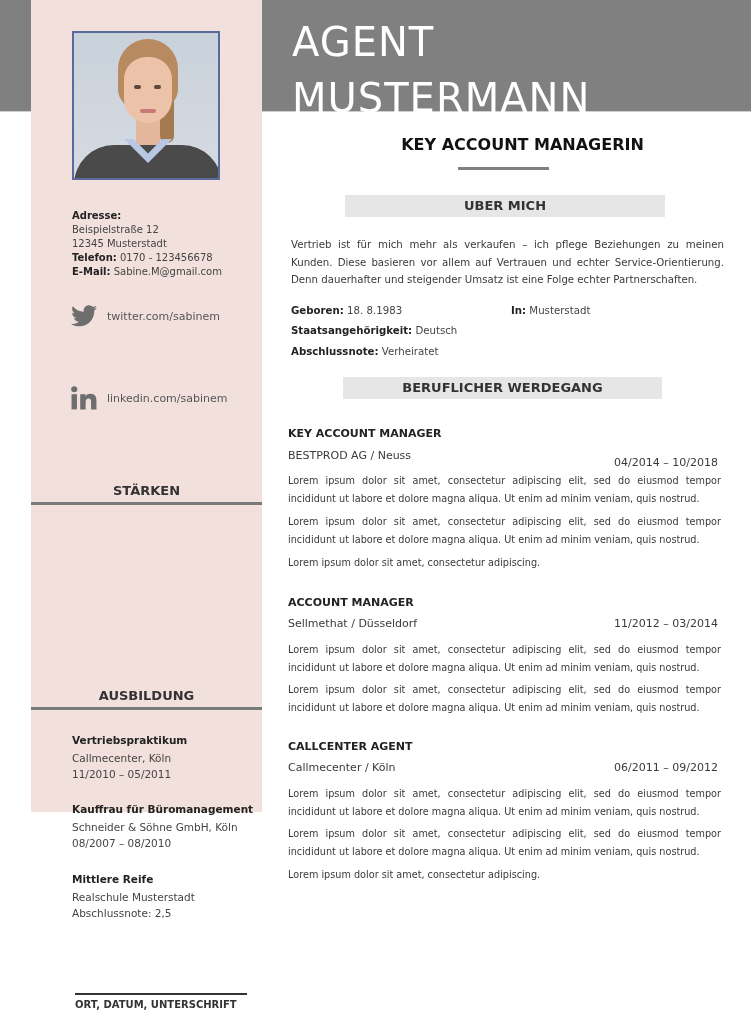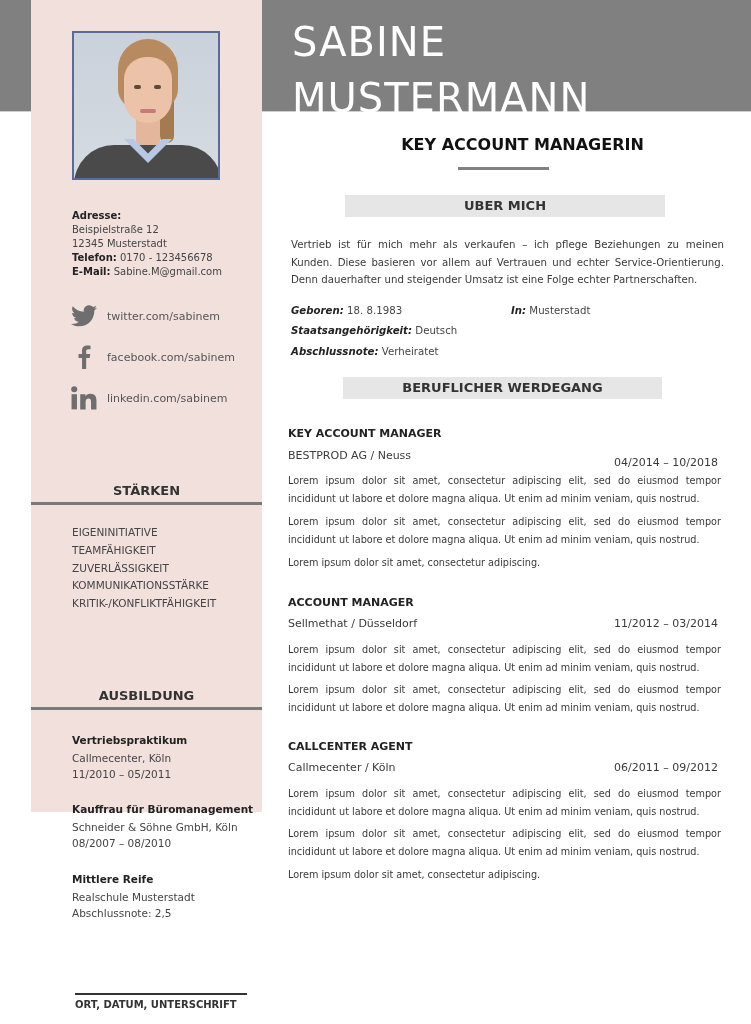--- a/index.html
+++ b/index.html
@@ -41,21 +41,21 @@
   .sig-text { position: absolute; left: 44px; top: 999px; font-family: "DejaVu Sans", sans-serif; font-weight: bold; font-size: 10px; color: #333; }
 
   .job-title { position: absolute; left: 262px; top: 135px; width: 489px; text-align: center; font-family: "DejaVu Sans", sans-serif; font-weight: bold; font-size: 16px; color: #111; margin-left: 16px; }
   .job-rule { position: absolute; left: 458px; top: 167px; width: 91px; height: 3px; background: #808080; }
 
   .section-bar { position: absolute; height: 22px; background: #e6e6e6; text-align: center; font-family: "DejaVu Sans", sans-serif; font-weight: bold; font-size: 13px; line-height: 22px; color: #333; }
 
   .about { position: absolute; left: 291px; top: 236px; width: 433px; font-family: "DejaVu Sans", sans-serif; font-size: 10.2px; line-height: 17.5px; color: #3a3a3a; text-align: justify; }
 
   .facts { position: absolute; font-family: "DejaVu Sans", sans-serif; font-size: 10.2px; color: #444; white-space: nowrap; }
-  .facts b { color: #222; font-style: italic; }
+  .facts b { color: #222; }
 
   .exp-title { position: absolute; left: 288px; font-family: "DejaVu Sans", sans-serif; font-weight: bold; font-size: 11px; color: #222; }
   .exp-company { position: absolute; left: 288px; font-family: "DejaVu Sans", sans-serif; font-size: 11px; color: #3a3a3a; }
   .exp-dates { position: absolute; right: 33px; font-family: "DejaVu Sans", sans-serif; font-size: 11px; color: #3a3a3a; }
   .exp-para { position: absolute; left: 288px; width: 433px; font-family: "DejaVu Sans", sans-serif; font-size: 9.7px; line-height: 17.5px; color: #3a3a3a; text-align: justify; text-align-last: left; }
 </style>
 </head>
 <body>
 
 <div class="header-band"></div>
@@ -82,48 +82,33 @@
   </div>
 
   <div class="social" style="top:303px">
     <span class="ico">
       <svg width="26" height="22" viewBox="0 0 24 20">
           <path fill="#6e6e6e" d="M24 2.4c-.9.4-1.8.7-2.8.8 1-.6 1.8-1.6 2.2-2.7-1 .6-2 1-3.1 1.2C19.3.7 18 0 16.6 0c-2.7 0-4.9 2.2-4.9 4.9 0 .4 0 .8.1 1.1C7.7 5.8 4.1 3.9 1.7.9c-.4.7-.7 1.6-.7 2.5 0 1.7.9 3.2 2.2 4.1-.8 0-1.6-.2-2.2-.6v.1c0 2.4 1.7 4.4 3.9 4.8-.4.1-.8.2-1.3.2-.3 0-.6 0-.9-.1.6 2 2.4 3.4 4.6 3.4-1.7 1.3-3.8 2.1-6.1 2.1-.4 0-.8 0-1.2-.1 2.2 1.4 4.8 2.2 7.5 2.2 9.1 0 14-7.5 14-14v-.6c1-.7 1.8-1.6 2.5-2.5z"></path>
         </svg>
     </span>
     <span class="txt">twitter.com/sabinem</span>
   </div>
-  <div class="social" style="top:344px">
-    <span class="ico">
-      <svg width="14" height="24" viewBox="0 0 12 22">
-          <path fill="#6e6e6e" d="M8 22V12h3.2l.5-3.8H8V5.8c0-1.1.3-1.8 1.9-1.8H12V.6C11.6.5 10.4.4 9 .4 6.2.4 4.2 2.1 4.2 5.3v2.9H1V12h3.2v10H8z"></path>
-        </svg>
-    </span>
-    <span class="txt">facebook.com/sabinem</span>
-  </div>
   <div class="social" style="top:385px">
     <span class="ico">
       <svg width="26" height="24" viewBox="0 0 24 22">
           <circle cx="3" cy="3" r="2.8" fill="#6e6e6e"></circle>
           <rect x="0.5" y="7.5" width="5" height="14" fill="#6e6e6e"></rect>
           <path fill="#6e6e6e" d="M8.5 7.5h4.8v2c.7-1.3 2.4-2.4 4.6-2.4 4.3 0 5.6 2.6 5.6 6.8v7.6h-5v-6.8c0-1.8-.4-3.3-2.2-3.3-1.9 0-2.8 1.3-2.8 3.3v6.8h-5V7.5z"></path>
         </svg>
     </span>
     <span class="txt">linkedin.com/sabinem</span>
   </div>
 
   <div class="side-heading" style="top:483px">STÄRKEN</div>
   <div class="side-rule" style="top:502px"></div>
-  <div class="strengths">
-    <div>EIGENINITIATIVE</div>
-    <div>TEAMFÄHIGKEIT</div>
-    <div>ZUVERLÄSSIGKEIT</div>
-    <div>KOMMUNIKATIONSSTÄRKE</div>
-    <div>KRITIK-/KONFLIKTFÄHIGKEIT</div>
-  </div>
 
   <div class="side-heading" style="top:688px">AUSBILDUNG</div>
   <div class="side-rule" style="top:707px"></div>
 
   <div class="edu" style="top:732px">
     <div class="t">Vertriebspraktikum</div>
     <div>Callmecenter, Köln</div>
     <div>11/2010 – 05/2011</div>
   </div>
   <div class="edu" style="top:801px">
@@ -136,21 +121,21 @@
     <div>Realschule Musterstadt</div>
     <div>Abschlussnote: 2,5</div>
   </div>
 
   <div class="sig-line"></div>
   <div class="sig-text">ORT, DATUM, UNTERSCHRIFT</div>
 </div>
 
 <div class="name-wrap">
   <div class="name">
-    <div>SABINE</div>
+    <div>AGENT</div>
     <div>MUSTERMANN</div>
   </div>
 </div>
 
 <div class="job-title">KEY ACCOUNT MANAGERIN</div>
 <div class="job-rule"></div>
 
 <div class="section-bar" style="left:345px;top:195px;width:320px">UBER MICH</div>
 <div class="about">Vertrieb ist für mich mehr als verkaufen – ich pflege Beziehungen zu meinen Kunden. Diese basieren vor allem auf Vertrauen und echter Service-Orientierung. Denn dauerhafter und steigender Umsatz ist eine Folge echter Partnerschaften.</div>
 

